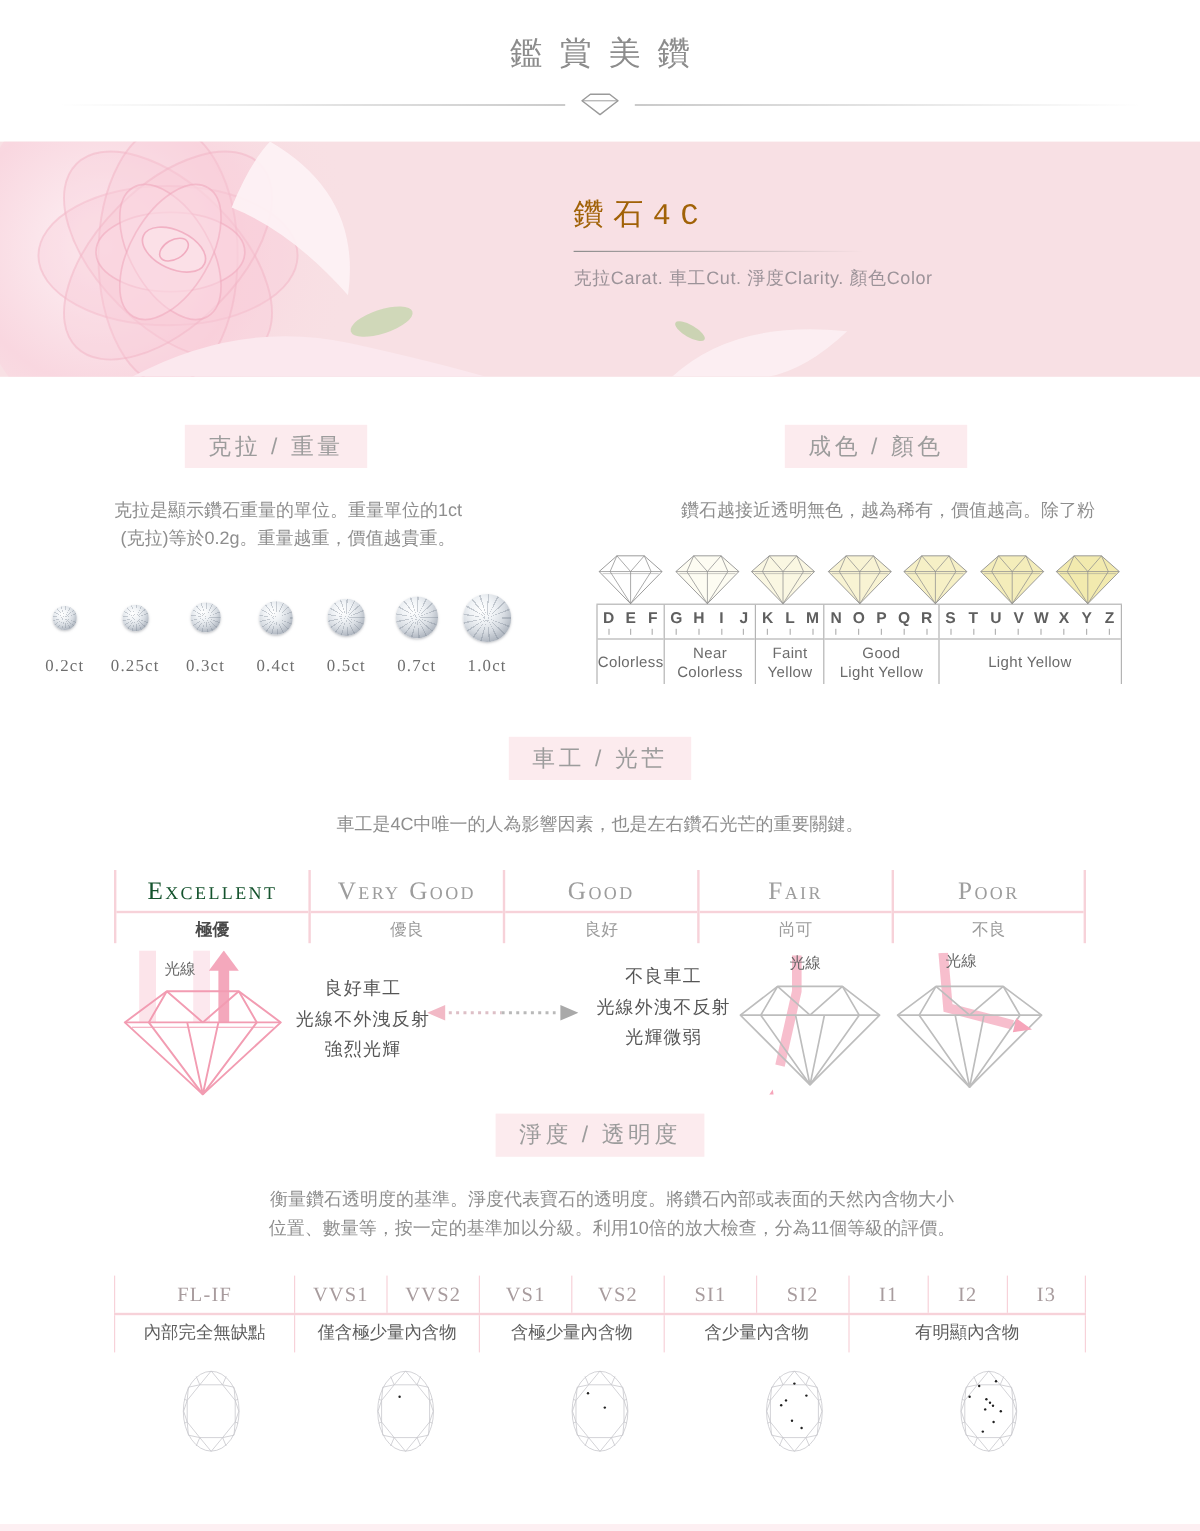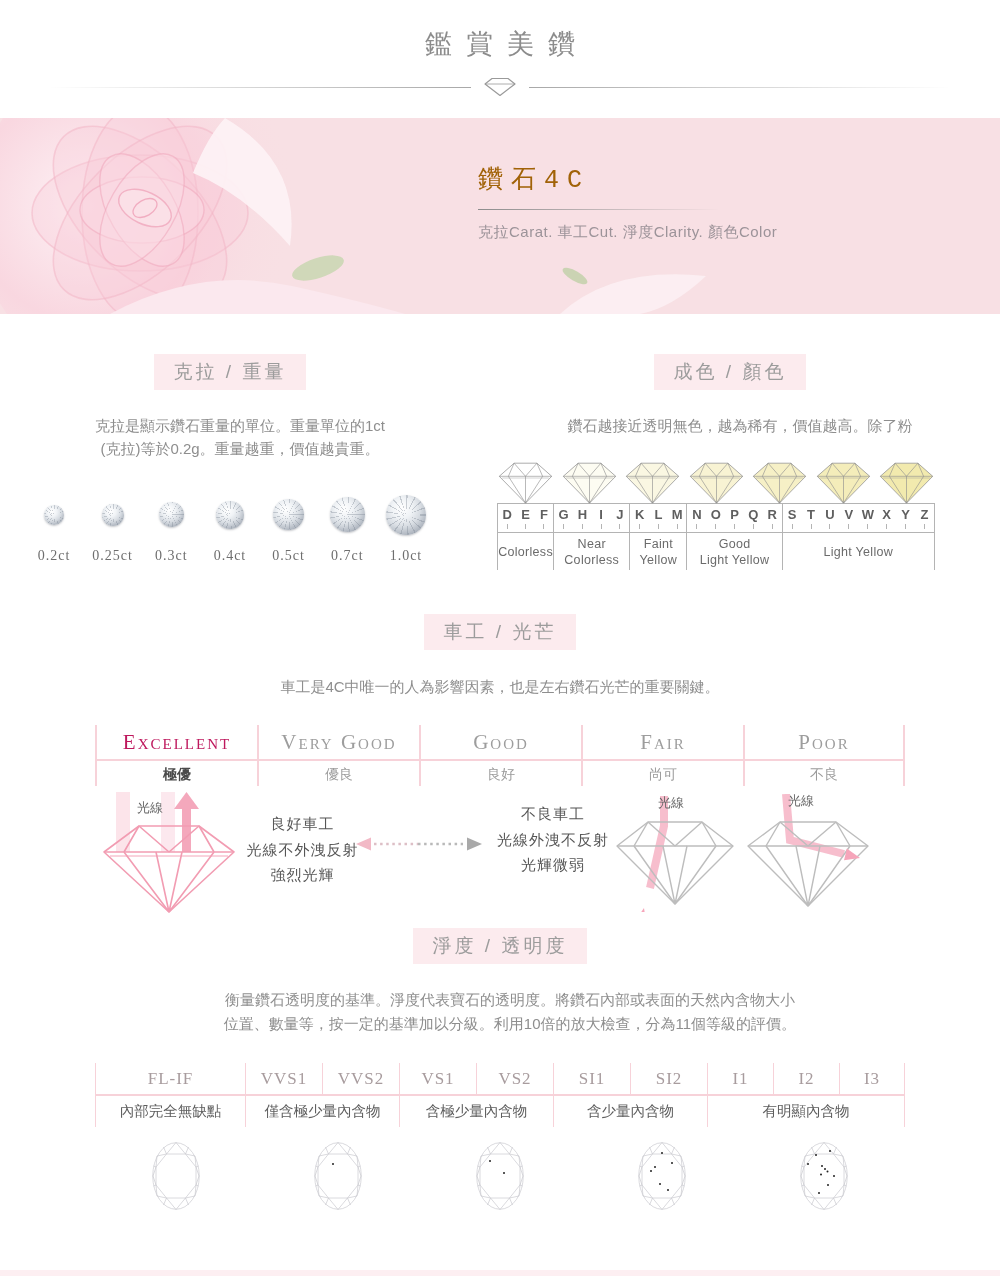--- a/index.html
+++ b/index.html
@@ -61,21 +61,21 @@
     font-size:12.5px; color:#6b6b6b; line-height:1.3; letter-spacing:.3px; }
 
   
   .cut-section { margin-top:44px; }
   .cut-desc { margin-top:28px; text-align:center; font-size:15px; color:#8e8e8e; }
   .cut-table { width:810px; margin:28px auto 0; display:flex; }
   .cut-col { width:162px; border-left:2px solid #f7d2d9; }
   .cut-col:last-child { border-right:2px solid #f7d2d9; }
   .cut-en { height:34px; line-height:34px; text-align:center; font-family:"Liberation Serif", serif;
     font-variant:small-caps; font-size:21px; letter-spacing:2px; color:#9d9d9d; }
-  .cut-en.active { color:#be185d; }
+  .cut-en.active { color:#14532d; }
   .cut-zh { height:27px; line-height:27px; text-align:center; font-size:14px; color:#9b9b9b;
     border-top:2px solid #f7d2d9; }
   .cut-zh.active { color:#4a4a4a; font-weight:bold; }
 
   .cut-diagram { position:relative; height:128px; margin-top:4px; }
   .cut-diagram .abs { position:absolute; }
   .light-label { position:absolute; font-size:13px; color:#666; z-index:3; }
   .cut-note { position:absolute; text-align:center; font-family:"Liberation Serif", serif;
     font-size:15px; color:#565656; line-height:1.7; letter-spacing:1px; }
 

